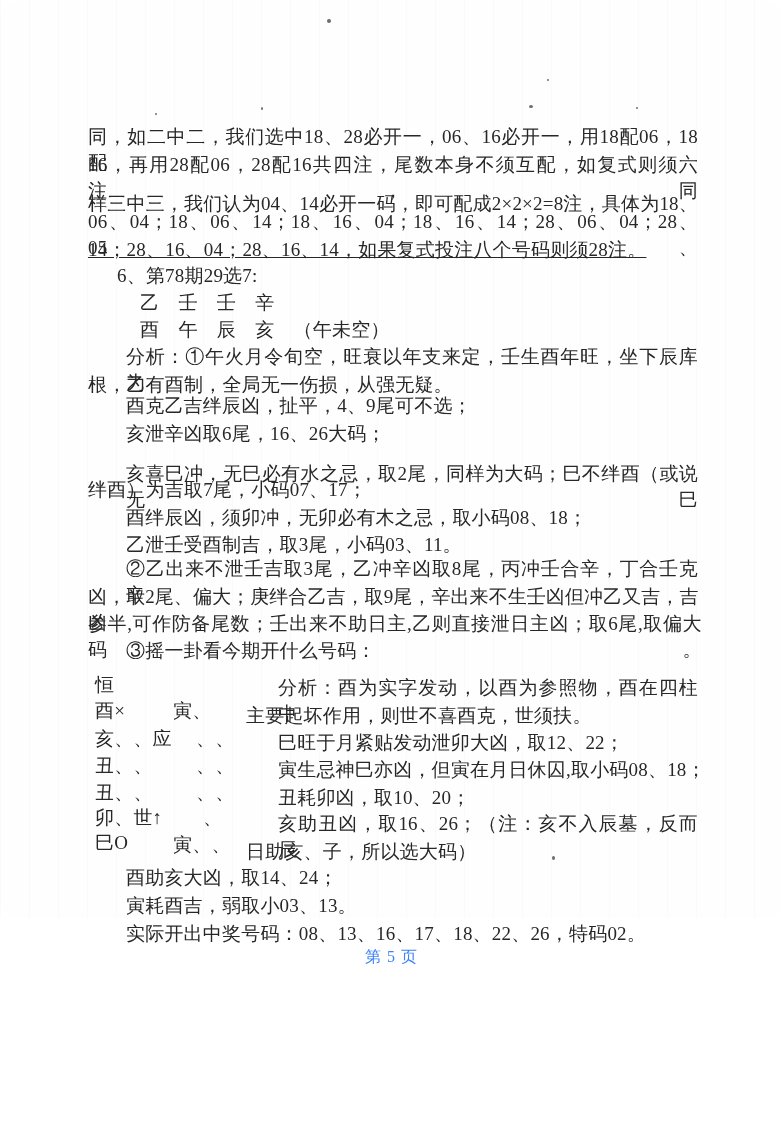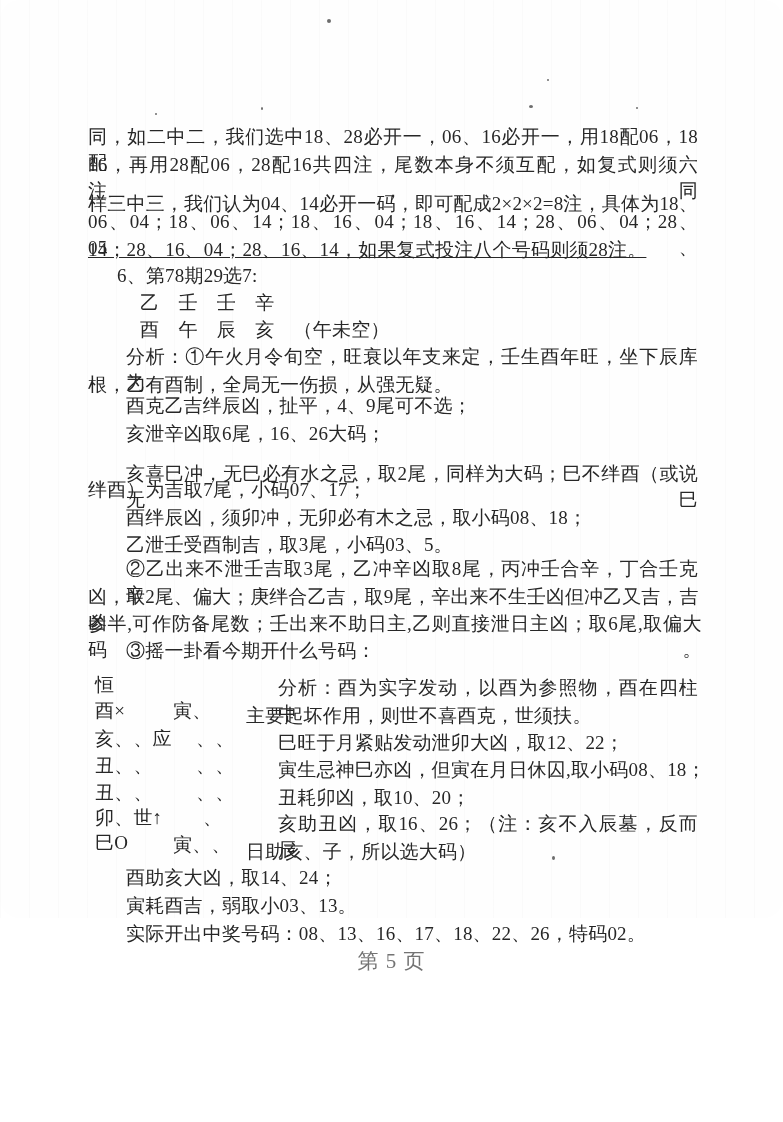--- a/index.html
+++ b/index.html
@@ -26,21 +26,21 @@
     font-size:19px;line-height:26px;color:#272727;
     white-space:pre;letter-spacing:0.2px;
   }
   .line.j{
     white-space:normal;
     text-align:justify;
     text-align-last:justify;
   }
   .pagenum{
     position:absolute;top:947px;left:0;width:100%;
-    text-align:center;font-size:21px;color:#737373;letter-spacing:1px;
+    text-align:center;font-size:16px;color:#3b82f6;letter-spacing:1px;
   }
   .watermark{
     position:absolute;left:12px;top:1078px;
     font-family:"Liberation Sans","DejaVu Sans",sans-serif;
     font-weight:bold;font-size:27px;letter-spacing:0.5px;
     color:var(--wm-gray,#3d3d3d);white-space:nowrap;
   }
   .wm-prefix{margin-right:11px;}
   .wm-green{color:var(--wm-green,#3fa32b);}
   .wm-red{color:var(--wm-red,#c9221e);}
@@ -60,21 +60,21 @@
       <div class="line" style="left: 117px; top: 263px;">6、第78期29选7:</div>
       <div class="line" style="left: 140px; top: 290px;">乙　壬　壬　辛</div>
       <div class="line" style="left: 140px; top: 317px;">酉　午　辰　亥　（午未空）</div>
       <div class="line j" style="left: 126px; top: 344px; width: 572px;">分析：①午火月令旬空，旺衰以年支来定，壬生酉年旺，坐下辰库为</div>
       <div class="line" style="left: 88px; top: 372px;">根，乙有酉制，全局无一伤损，从强无疑。</div>
       <div class="line" style="left: 126px; top: 393px;">酉克乙吉绊辰凶，扯平，4、9尾可不选；</div>
       <div class="line" style="left: 126px; top: 421px;">亥泄辛凶取6尾，16、26大码；</div>
       <div class="line j" style="left: 126px; top: 461px; width: 572px;">亥喜巳冲，无巳必有水之忌，取2尾，同样为大码；巳不绊酉（或说无巳</div>
       <div class="line" style="left: 88px; top: 477px;">绊酉）为吉取7尾，小码07、17；</div>
       <div class="line" style="left: 126px; top: 505px;">酉绊辰凶，须卯冲，无卯必有木之忌，取小码08、18；</div>
-      <div class="line" style="left: 126px; top: 532px;">乙泄壬受酉制吉，取3尾，小码03、5。</div>
+      <div class="line" style="left: 126px; top: 532px;">乙泄壬受酉制吉，取3尾，小码03、11。</div>
       <div class="line j" style="left: 126px; top: 556px; width: 572px;">②乙出来不泄壬吉取3尾，乙冲辛凶取8尾，丙冲壬合辛，丁合壬克辛</div>
       <div class="line j" style="left: 88px; top: 584px; width: 610px; letter-spacing: -0.4px;">凶，取2尾、偏大；庚绊合乙吉，取9尾，辛出来不生壬凶但冲乙又吉，吉凶</div>
       <div class="line j" style="left: 88px; top: 611px; width: 613px; letter-spacing: -0.5px;">参半,可作防备尾数；壬出来不助日主,乙则直接泄日主凶；取6尾,取偏大码。</div>
       <div class="line" style="left: 126px; top: 638px;">③摇一卦看今期开什么号码：</div>
       <div class="line" style="left: 95px; top: 672px;">恒</div>
       <div class="line" style="left: 95px; top: 698px;">酉×</div>
       <div class="line" style="left: 173px; top: 698px;">寅、</div>
       <div class="line" style="left: 95px; top: 726px;">亥、、应</div>
       <div class="line" style="left: 196px; top: 726px;">、、</div>
       <div class="line" style="left: 95px; top: 753px;">丑、、</div>

